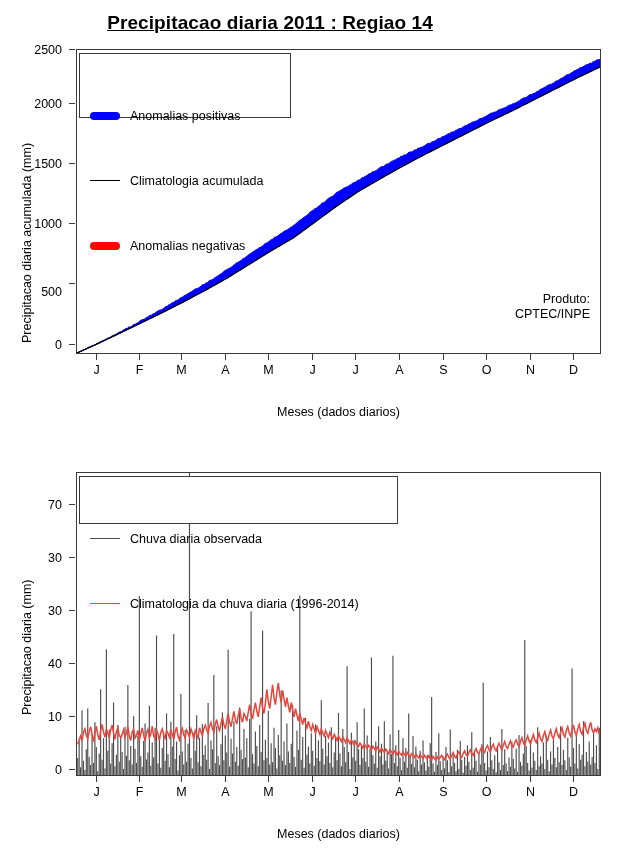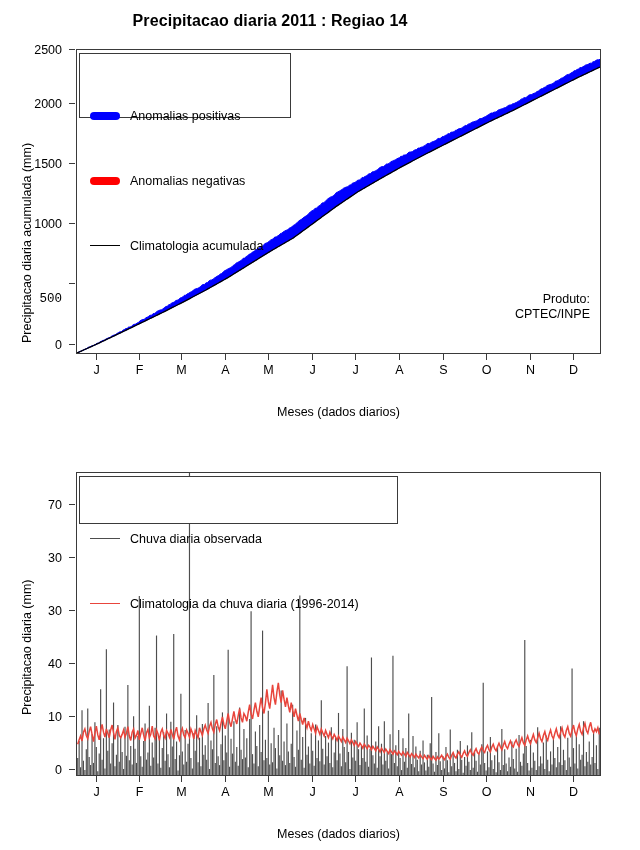--- a/index.html
+++ b/index.html
@@ -20,23 +20,24 @@
     left: 0; top: 0;
     width: 640px;
     height: 850px;
   }
   .chart-title {
     position: absolute;
     left: 0;
     top: 12px;
     width: 540px;
     text-align: center;
-    font-size: 16px;
+    font-size: 19px;
     font-weight: bold;
     letter-spacing: 0.1px;
+    text-decoration: underline;
   }
 
   
   .panel { position: absolute; }
   .plot-frame {
     position: absolute;
     border: 1px solid #3a3a3a;
     box-sizing: border-box;
     background: #ffffff;
     overflow: hidden;
@@ -125,21 +126,21 @@
 <div class="page">
 
   <div class="chart-title">Precipitacao diaria 2011 : Regiao 14</div>
 
   <div class="panel" style="left:0; top:0; width:640px; height:425px;">
 
     <div class="axis-label-y" style="left:20px; top:343px;">Precipitacao diaria acumulada (mm)</div>
 
     <div class="tick-label-y" style="left:24px; top:338px; width:38px;">0</div>
     <div class="tick-mark tick-y" style="left:69px; top:344px;"></div>
-    <div class="tick-label-y" style="left:24px; top:292px; width:38px;font-family:Liberation Mono, monospace;">500</div>
+    <div class="tick-label-y" style="left:24px; top:285px; width:38px;">500</div>
     <div class="tick-mark tick-y" style="left:69px; top:283px;"></div>
     <div class="tick-label-y" style="left:24px; top:217px; width:38px;">1000</div>
     <div class="tick-mark tick-y" style="left:69px; top:223px;"></div>
     <div class="tick-label-y" style="left:24px; top:157px; width:38px;">1500</div>
     <div class="tick-mark tick-y" style="left:69px; top:163px;"></div>
     <div class="tick-label-y" style="left:24px; top:97px; width:38px;">2000</div>
     <div class="tick-mark tick-y" style="left:69px; top:103px;"></div>
     <div class="tick-label-y" style="left:24px; top:43px; width:38px;">2500</div>
     <div class="tick-mark tick-y" style="left:69px; top:49px;"></div>
 
@@ -180,29 +181,29 @@
 
     <div class="legend-box" style="left:79px; top:53px; width:212px; height:65px;">
       <div class="legend-row">
         <span class="legend-key">
             <span class="key-thick" style="background:#0000FF;"></span>
           </span>
         <span class="legend-text">Anomalias positivas</span>
       </div>
       <div class="legend-row">
         <span class="legend-key">
+            <span class="key-thin" style="background:#000000;"></span>
+          </span>
+        <span class="legend-text">Climatologia acumulada</span>
+      </div>
+      <div class="legend-row">
+        <span class="legend-key">
             <span class="key-thick" style="background:#FF0000;"></span>
           </span>
         <span class="legend-text">Anomalias negativas</span>
-      </div>
-      <div class="legend-row">
-        <span class="legend-key">
-            <span class="key-thin" style="background:#000000;"></span>
-          </span>
-        <span class="legend-text">Climatologia acumulada</span>
       </div>
     </div>
 
     <div class="produto" style="left:400px; top:292px; width:190px;">
       <div>Produto:</div>
       <div>CPTEC/INPE</div>
     </div>
   </div>
 
   <div class="panel" style="left:0; top:425px; width:640px; height:425px;">

